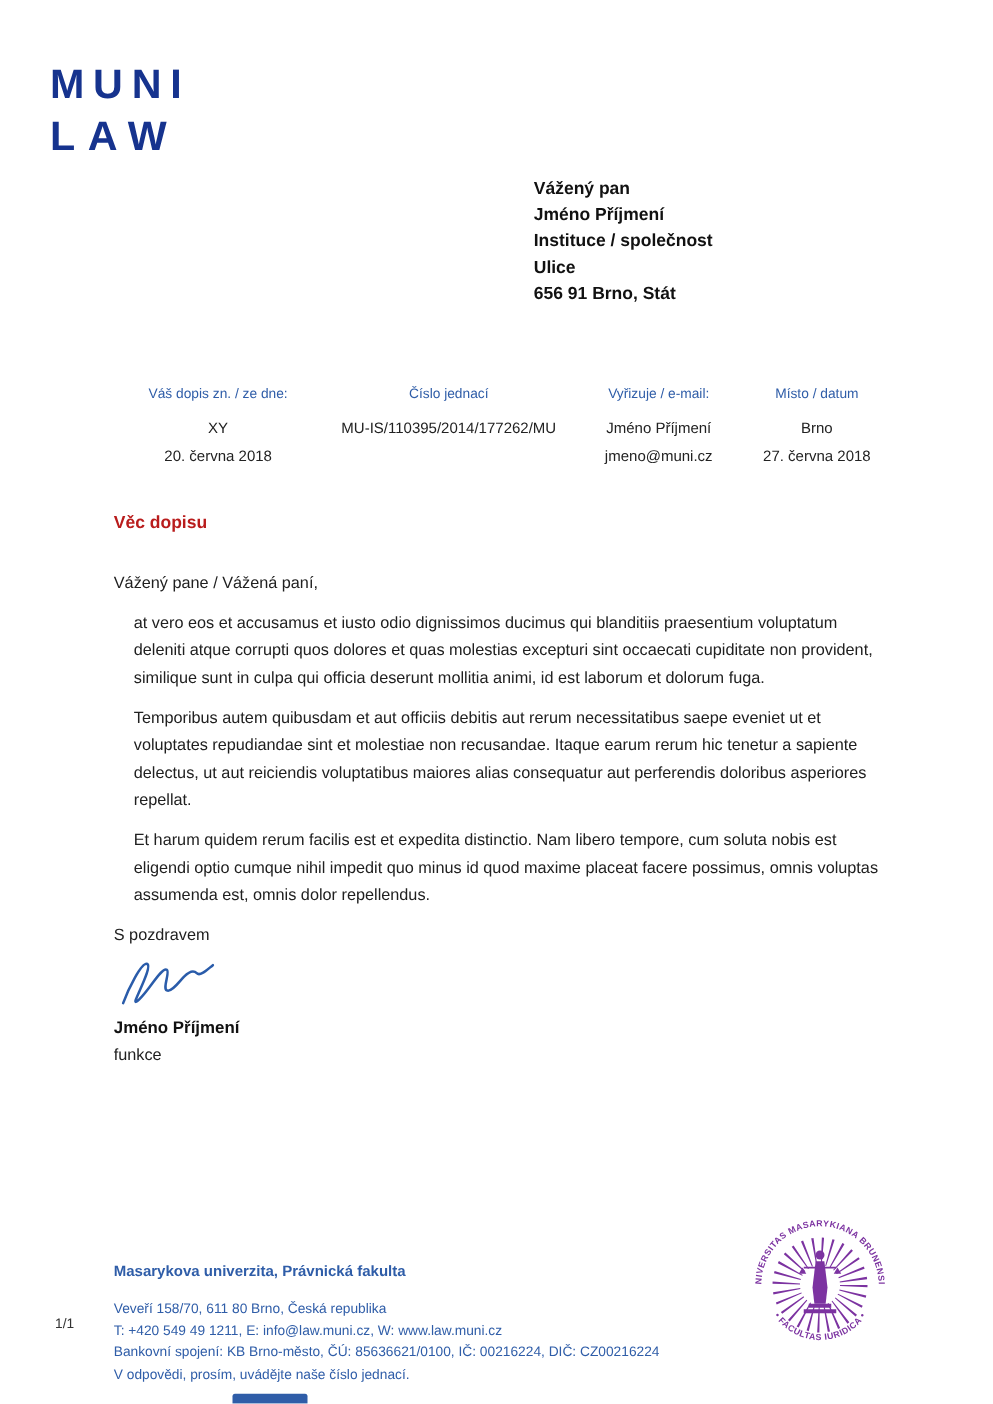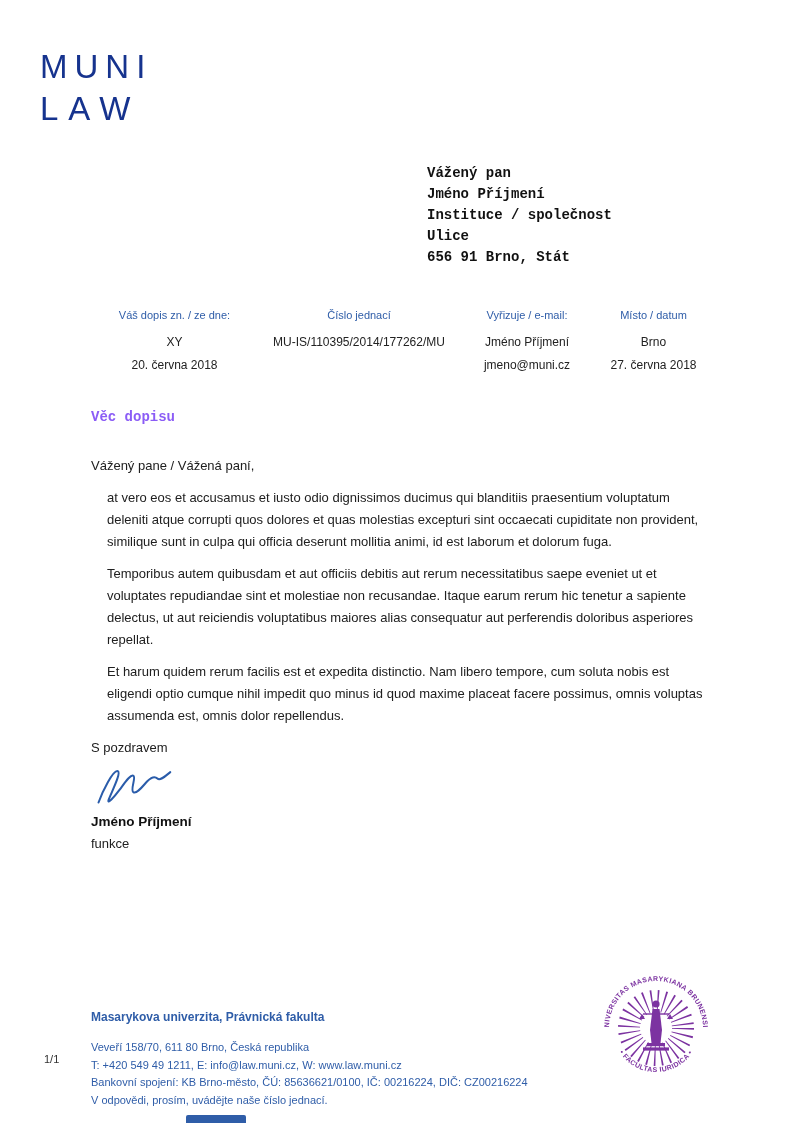--- a/index.html
+++ b/index.html
@@ -3,39 +3,39 @@
 <meta charset="utf-8">
 <style>
   * { margin:0; padding:0; box-sizing:border-box; }
   html,body { background:#ffffff; }
   .page {
     position:relative; width:794px; height:1123px; background:#fff;
     font-family:"Liberation Sans", sans-serif; color:#202020; overflow:hidden;
   }
 
   
-  .logo { position:absolute; left:40px; top:46px; color:var(--logo-blue,#16338e); font-weight:400; }
+  .logo { position:absolute; left:40px; top:46px; color:var(--logo-blue,#16338e); font-weight:700; }
   .logo-muni { font-size:33px; letter-spacing:7px; line-height:42px; }
   .logo-law  { font-size:33px; letter-spacing:10px; line-height:42px; }
 
   
-  .recipient { position:absolute; left:427px; top:163px; font-size:14px; font-weight:700; line-height:21px; color:#111;font-family:Liberation Mono, monospace; }
+  .recipient { position:absolute; left:427px; top:140px; font-size:14px; font-weight:700; line-height:21px; color:#111; }
 
   
   .refs { position:absolute; left:91px; top:308px; width:622px; display:flex;text-align:center; }
   .ref-col-1 { width:167px; }
   .ref-col-2 { width:202px; }
   .ref-col-3 { width:134px; }
   .ref-col-4 { flex:1; }
   .ref-header { font-size:11px; color:var(--label-blue,#2f5da8); line-height:14px; margin-bottom:9px; }
   .ref-value { font-size:12px; line-height:23px; color:#222; }
 
   
   .body-flow { position:absolute; left:91px; top:406px; width:618px; font-size:13px; line-height:22px; color:#202020; }
-  .subject { font-size:14px; font-weight:700; margin-bottom:27px; color:#8b5cf6;font-family:Liberation Mono, monospace; }
+  .subject { font-size:14px; font-weight:700; margin-bottom:27px; color:#b91c1c; }
   .salutation { margin-bottom:10px; }
   .body-flow p { margin:0 0 10px 16px; }
   .closing { margin-bottom:2px; }
   .signature-svg { display:block; margin:3px 0 3px 2px; color:var(--signature-blue,#2a5caa); }
   .signer-name { font-weight:700; font-size:13.5px; color:#111; }
   .signer-role { font-size:13px; }
 
   
   .footer { position:absolute; left:91px; top:1010px; color:var(--label-blue,#2f5da8); font-size:11px; }
   .footer-org { font-size:12px; font-weight:700; margin-bottom:15px; }

